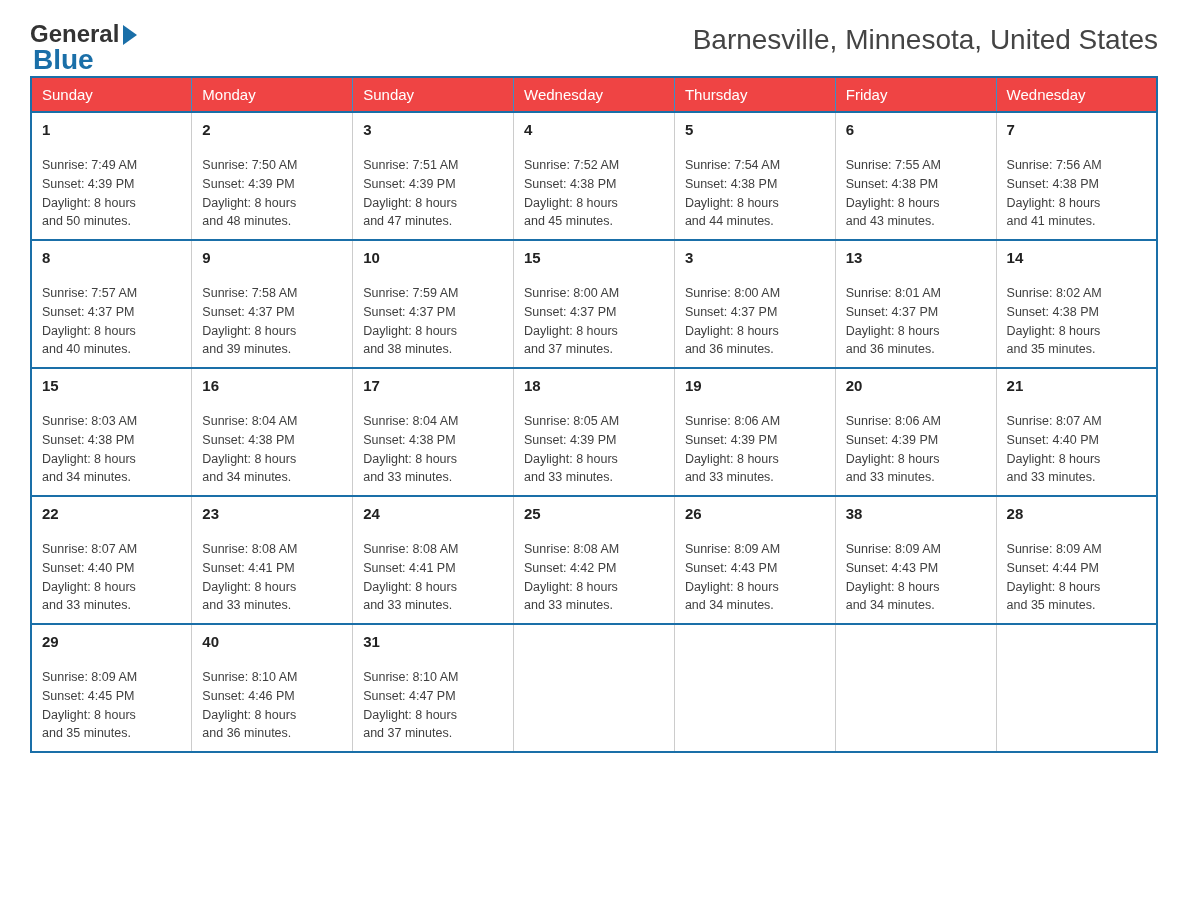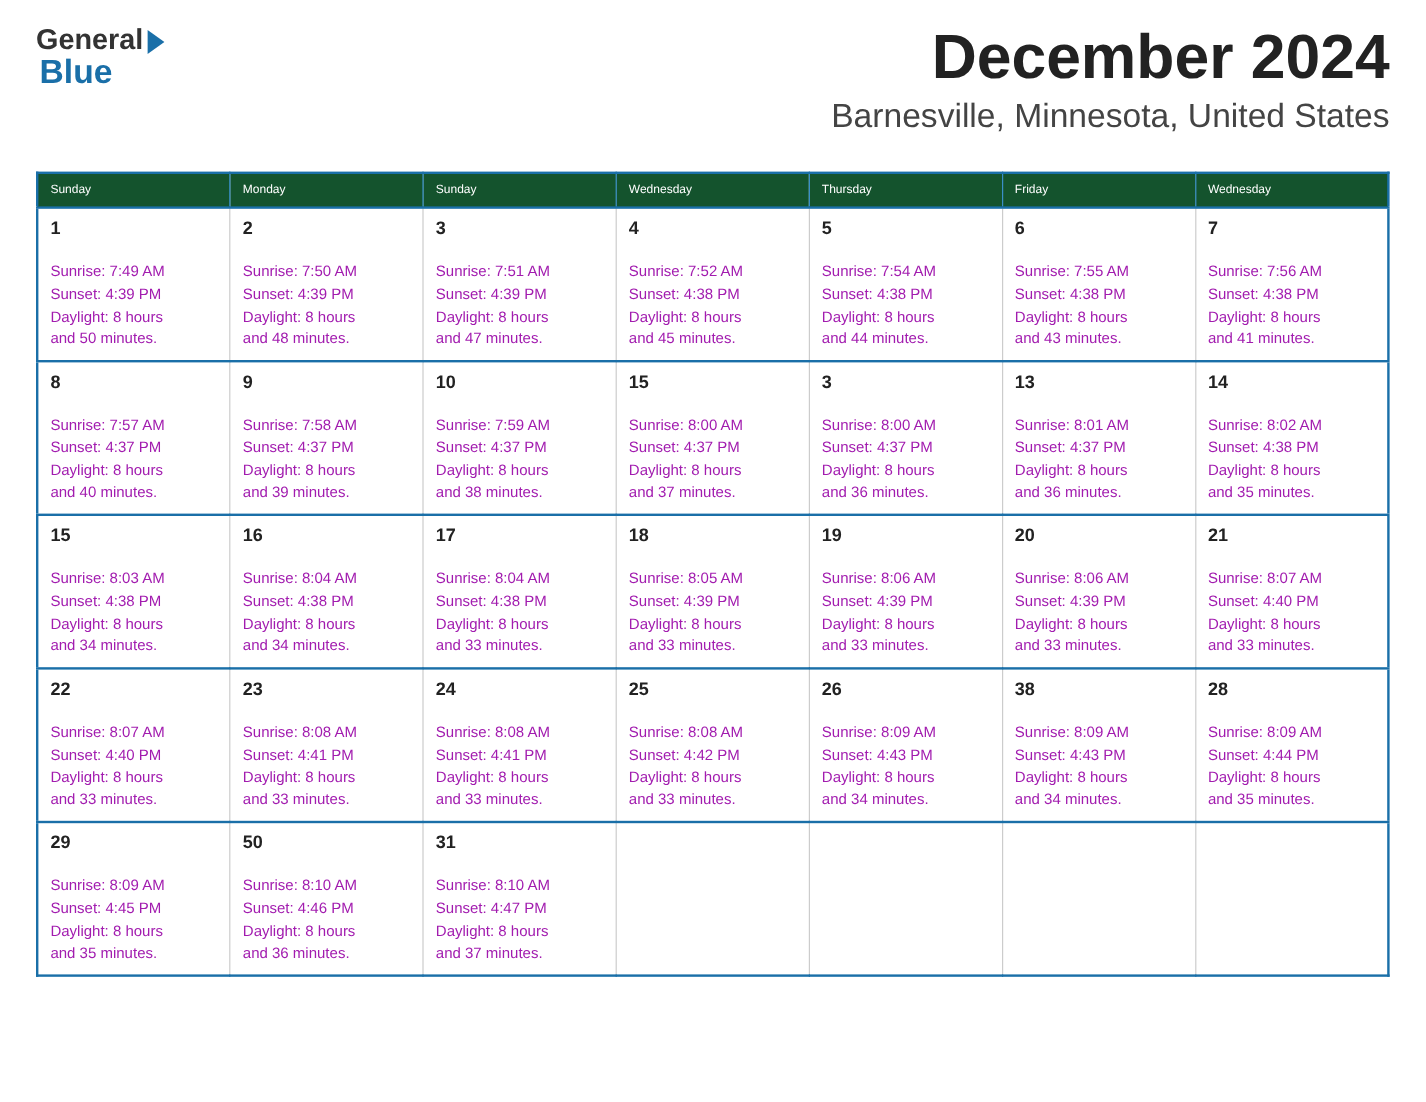--- a/index.html
+++ b/index.html
@@ -7,21 +7,21 @@
       font-family: Arial, sans-serif;
       background: #ffffff;
       width: 1188px;
       min-height: 918px;
       padding: 20px 30px;
     }
     .header-area {
       display: flex;
       justify-content: space-between;
       align-items: flex-start;
-      margin-bottom: 30px;
+      margin-bottom: 0;
     }
     .title-area {
       text-align: right;
     }
     .month-title {
       font-size: 52px;
       font-weight: bold;
       color: #222;
       line-height: 1.1;
     }
@@ -29,23 +29,23 @@
       font-size: 28px;
       color: #444;
       margin-top: 4px;
     }
     table {
       width: 100%;
       border-collapse: collapse;
       border: 2px solid #1a6fa8;
     }
     thead tr th {
-      background-color: #14532d;
+      background-color: #ef4444;
       color: #ffffff;
-      font-size: 10px;
+      font-size: 15px;
       font-weight: normal;
       padding: 8px 10px;
       text-align: left;
       border-right: 1px solid #3a8fc8;
     }
     thead tr th:last-child { border-right: none; }
     tbody tr {
       border-top: 2px solid #1a6fa8;
     }
     tbody tr td {
@@ -59,21 +59,21 @@
     }
     tbody tr td:last-child { border-right: none; }
     .day-num {
       font-size: 15px;
       font-weight: bold;
       color: #222;
       margin-bottom: 4px;
     }
     .day-info {
       font-size: 12.5px;
-      color: #a21caf;
+      color: #404040;
       line-height: 1.5;
       margin-top: 18px;
     }
     .empty-cell {
       background: #ffffff;
     }
     .logo-wrapper {
       display: flex;
       flex-direction: column;
     }
@@ -99,21 +99,20 @@
 <div class="header-area">
   <div class="logo-wrapper">
     <div class="logo-top-row">
       <span class="logo-general-text">General</span>
       <span style="display:inline-block; width:0; height:0; border-top: 10px solid transparent; border-bottom: 10px solid transparent; border-left: 14px solid #1a6fa8; margin-left:4px; margin-top:2px;"></span>
     </div>
     <span class="logo-blue-text" style="margin-top:-4px;">Blue</span>
   </div>
 
   <div class="title-area">
-    <div class="month-title">December 2024</div>
     <div class="subtitle">Barnesville, Minnesota, United States</div>
   </div>
 </div>
 
 <table>
   <thead>
     <tr>
       <th>Sunday</th>
       <th>Monday</th>
       <th>Sunday</th>
@@ -243,21 +242,21 @@
         <div class="day-num">28</div>
         <div class="day-info">Sunrise: 8:09 AM<br>Sunset: 4:44 PM<br>Daylight: 8 hours<br>and 35 minutes.</div>
       </td>
       </tr>
       <tr>
         <td>
         <div class="day-num">29</div>
         <div class="day-info">Sunrise: 8:09 AM<br>Sunset: 4:45 PM<br>Daylight: 8 hours<br>and 35 minutes.</div>
       </td>
         <td>
-        <div class="day-num">50</div>
+        <div class="day-num">40</div>
         <div class="day-info">Sunrise: 8:10 AM<br>Sunset: 4:46 PM<br>Daylight: 8 hours<br>and 36 minutes.</div>
       </td>
         <td>
         <div class="day-num">31</div>
         <div class="day-info">Sunrise: 8:10 AM<br>Sunset: 4:47 PM<br>Daylight: 8 hours<br>and 37 minutes.</div>
       </td>
         <td class="empty-cell"></td>
         <td class="empty-cell"></td>
         <td class="empty-cell"></td>
         <td class="empty-cell"></td>

